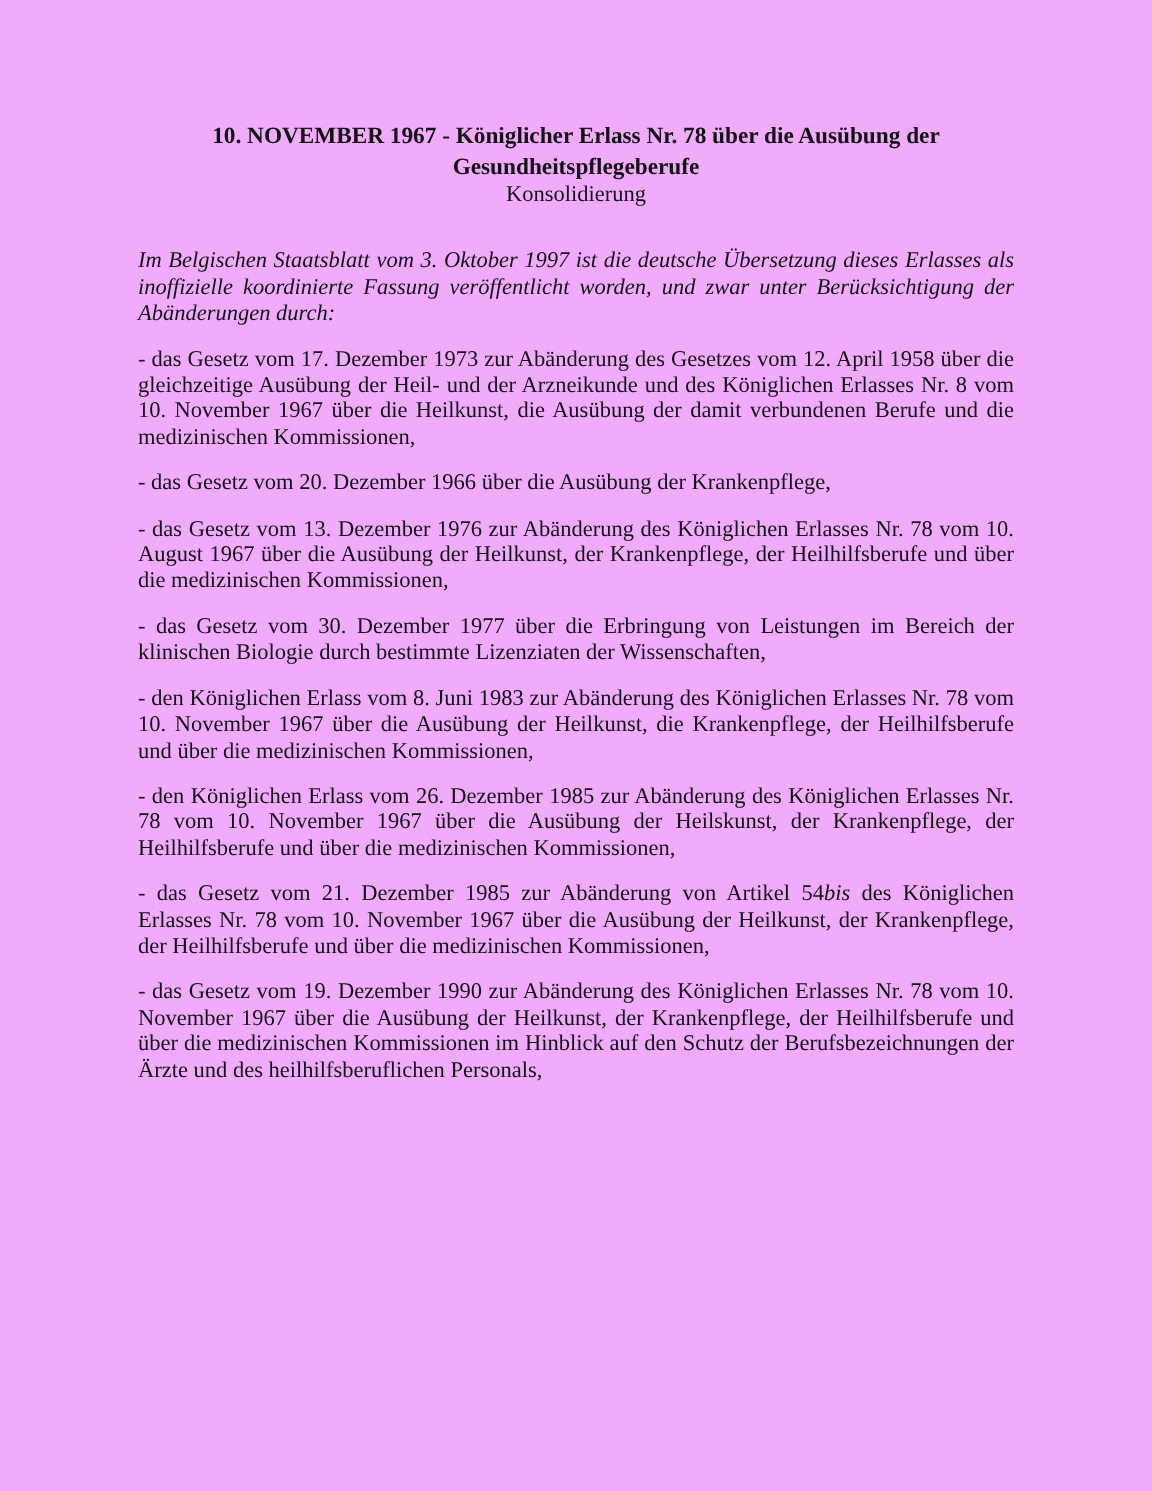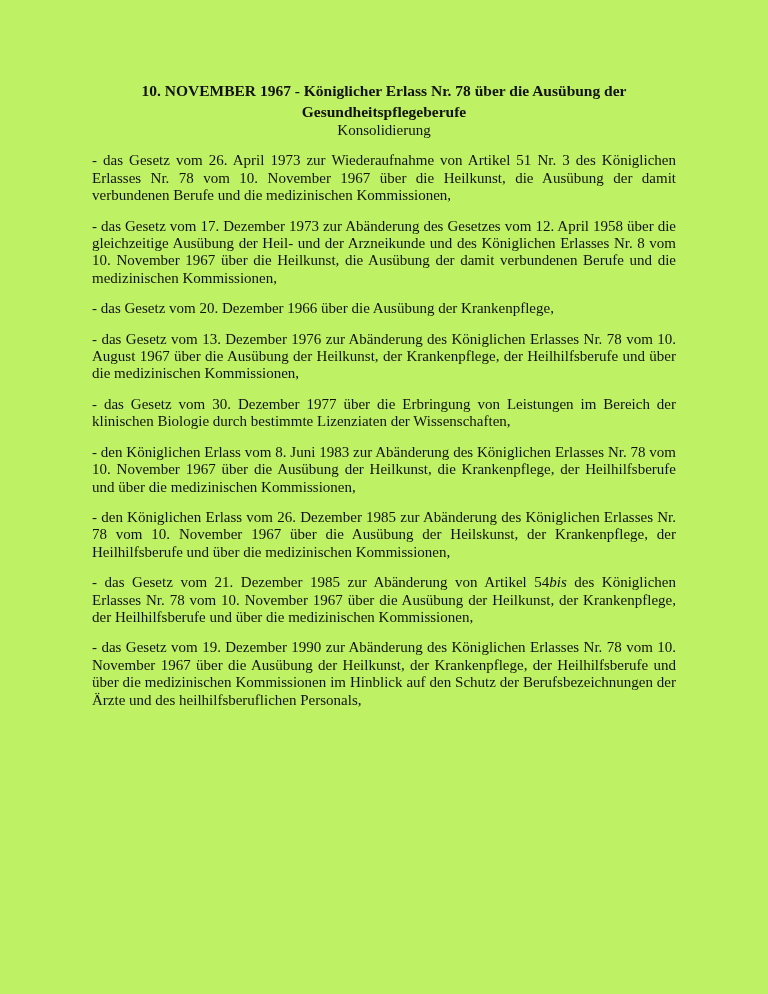--- a/index.html
+++ b/index.html
@@ -1,21 +1,21 @@
 <!DOCTYPE html>
 <html><head>
 <meta charset="utf-8">
 <style>
   html, body { margin: 0; padding: 0; background: #e8e8e8; }
   .page {
     position: relative;
     width: 768px;
     height: 994px;
     margin: 0 auto;
-    background: #bef264;
+    background: #f0abfc;
     box-sizing: border-box;
     padding: 81px 92px 0 92px;
     font-family: "Liberation Serif", "DejaVu Serif", serif;
     color: #111111;
     overflow: hidden;
   }
   .doc-title {
     font-size: 15.5px;
     line-height: 20.5px;
     font-weight: bold;
@@ -44,22 +44,22 @@
 </style>
 </head>
 <body>
 
 <div class="page">
 
   <div class="doc-title">10. NOVEMBER 1967 - Königlicher Erlass Nr. 78 über die Ausübung der Gesundheitspflegeberufe</div>
 
   <div class="doc-subtitle">Konsolidierung</div>
 
+  <div class="intro">Im Belgischen Staatsblatt vom 3. Oktober 1997 ist die deutsche Übersetzung dieses Erlasses als inoffizielle koordinierte Fassung veröffentlicht worden, und zwar unter Berücksichtigung der Abänderungen durch:</div>
 
-  <p class="item">- das Gesetz vom 26. April 1973 zur Wiederaufnahme von Artikel 51 Nr. 3 des Königlichen Erlasses Nr. 78 vom 10. November 1967 über die Heilkunst, die Ausübung der damit verbundenen Berufe und die medizinischen Kommissionen,</p>
 
   <p class="item">- das Gesetz vom 17. Dezember 1973 zur Abänderung des Gesetzes vom  12. April 1958 über die gleichzeitige Ausübung der Heil- und der Arzneikunde und des Königlichen Erlasses Nr. 8 vom 10. November 1967 über die Heilkunst, die Ausübung der damit verbundenen Berufe und die medizinischen Kommissionen,</p>
 
   <p class="item">- das Gesetz vom 20. Dezember 1966 über die Ausübung der Krankenpflege,</p>
 
   <p class="item">- das Gesetz vom 13. Dezember 1976 zur Abänderung des Königlichen Erlasses Nr. 78 vom 10. August 1967 über die Ausübung der Heilkunst, der Krankenpflege, der Heilhilfsberufe und über die medizinischen Kommissionen,</p>
 
   <p class="item">- das Gesetz vom 30. Dezember 1977 über die Erbringung von Leistungen im Bereich der klinischen Biologie durch bestimmte Lizenziaten der Wissenschaften,</p>
 
   <p class="item">- den Königlichen Erlass vom 8. Juni 1983 zur Abänderung des Königlichen Erlasses Nr. 78 vom 10. November 1967 über die Ausübung der Heilkunst, die Krankenpflege, der Heilhilfsberufe und über die medizinischen Kommissionen,</p>

